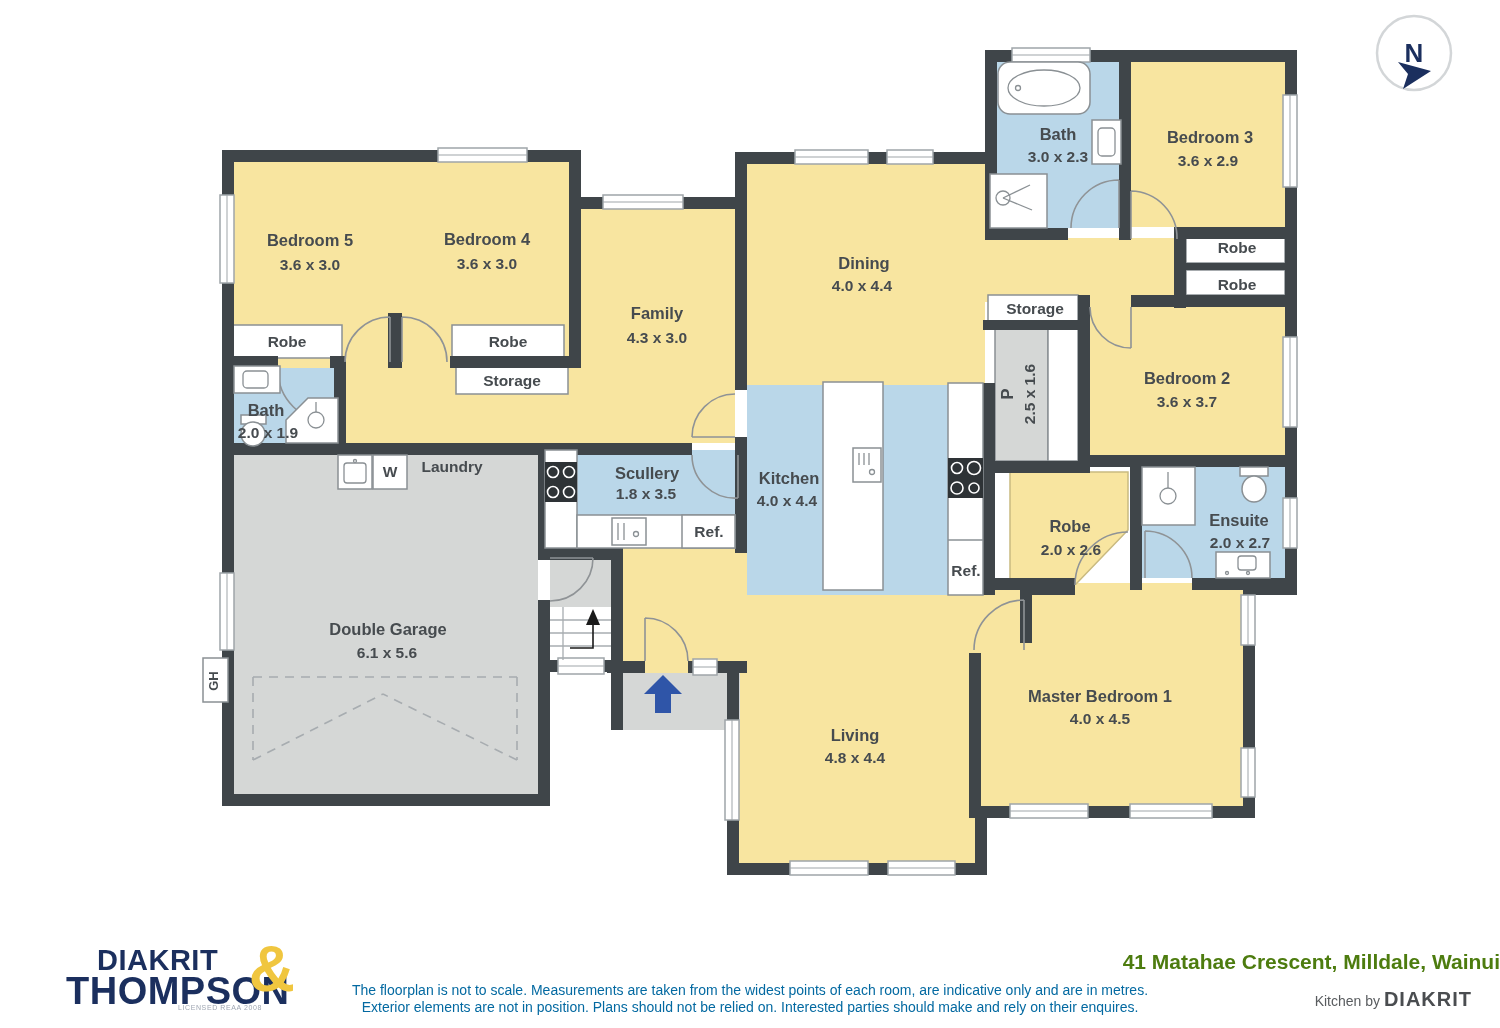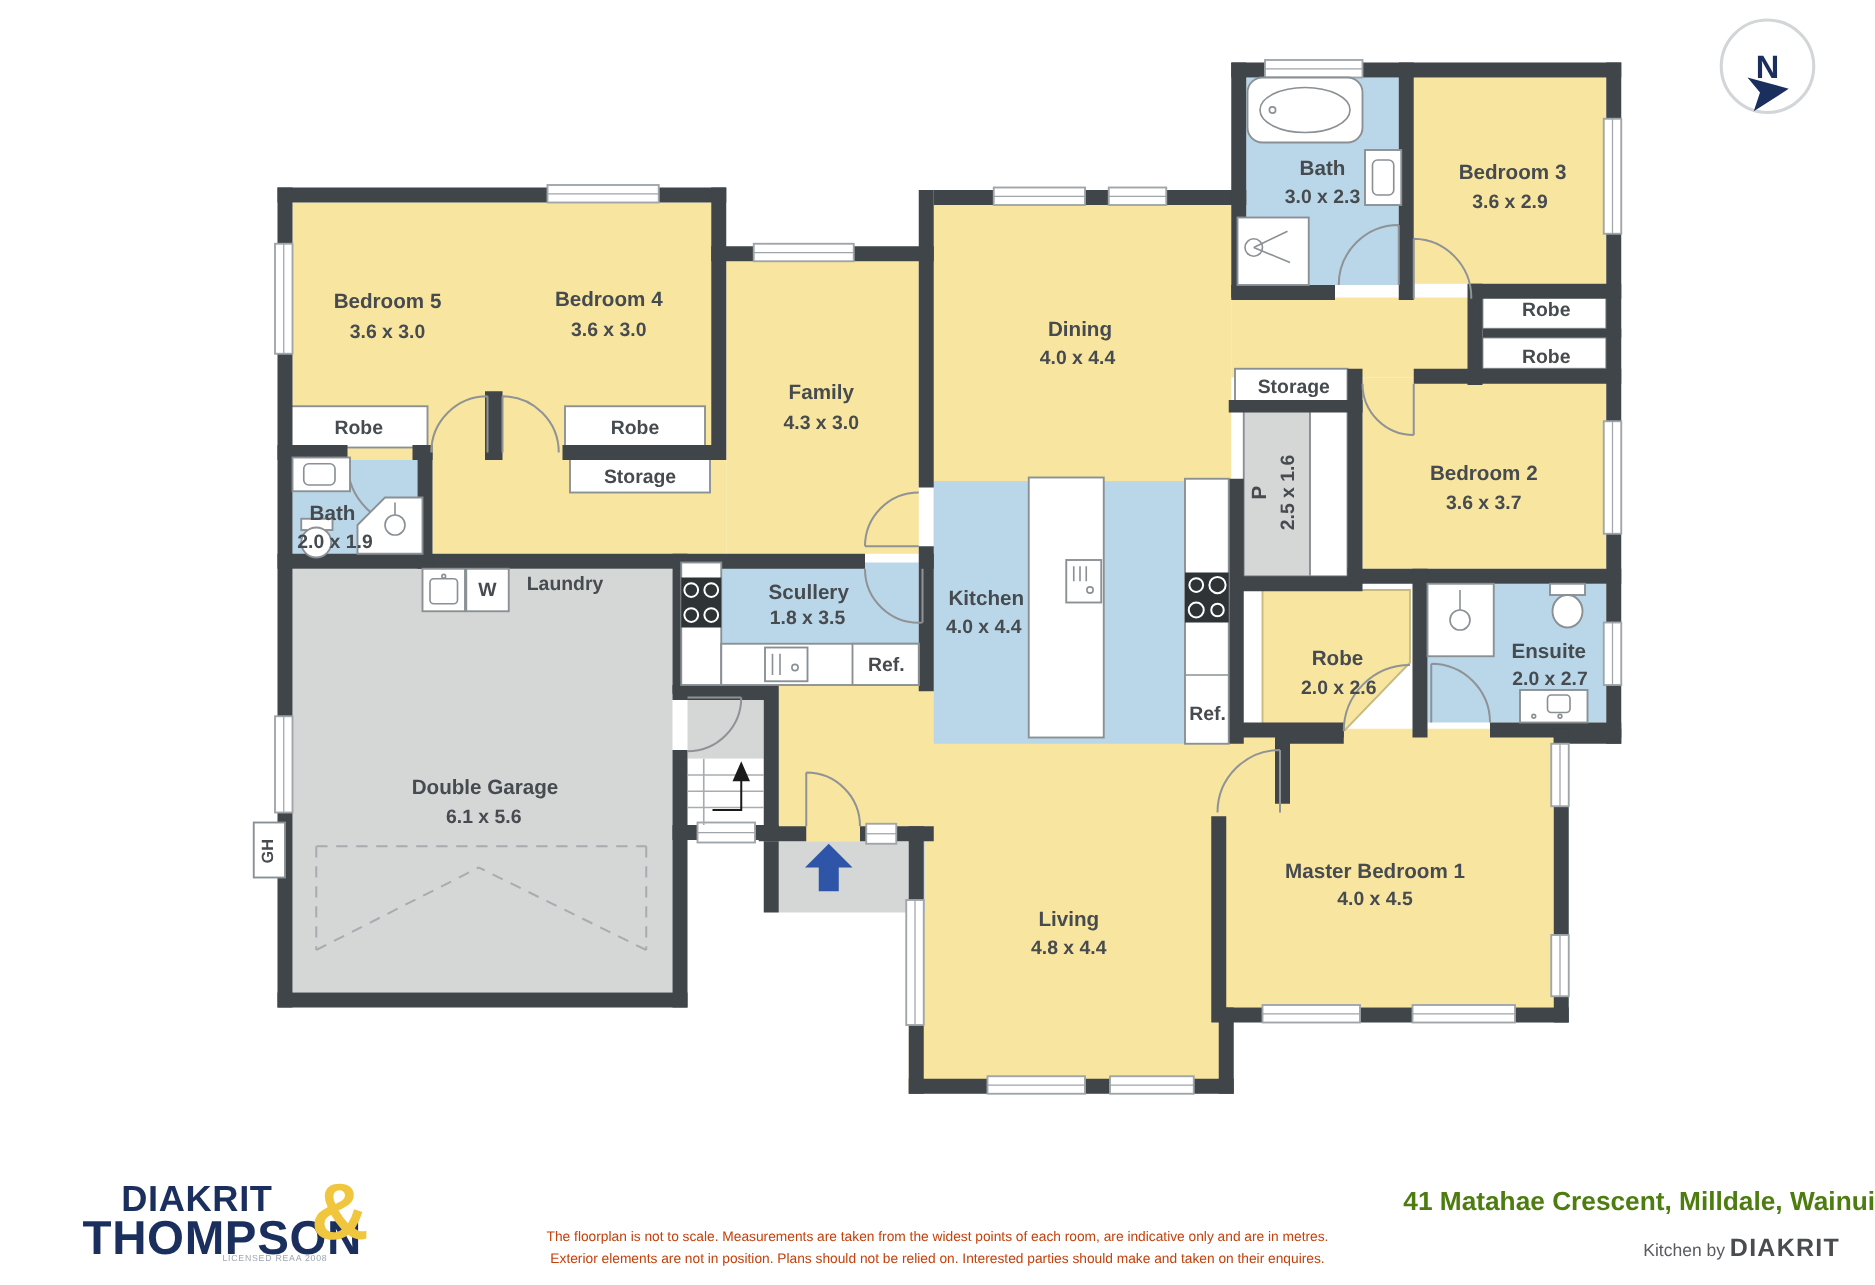--- a/index.html
+++ b/index.html
@@ -20,21 +20,21 @@
   .fxl{fill:none;stroke:#8A9094;stroke-width:1.3;}
   .stove{fill:#2E3336;}
   .burner{fill:none;stroke:#ffffff;stroke-width:1.6;}
   .door{fill:none;stroke:#8F9396;stroke-width:1.6;}
   .dash{fill:none;stroke:#A7ACB0;stroke-width:1.6;stroke-dasharray:9 7;}
   .step{stroke:#A7ACB0;stroke-width:1.3;}
   
   .addr{position:absolute;left:0;top:950px;width:100%;text-align:right;
         font-size:21px;font-weight:700;color:#4d7c0f;}
   .disc{position:absolute;left:0;top:982px;width:100%;text-align:center;
-        font-size:11px;line-height:17px;color:#c2410c;}
+        font-size:14px;line-height:17px;color:#0369a1;}
   .produced{position:absolute;right:28px;top:988px;font-size:14px;color:#595C5F;}
   .produced b{font-size:20px;font-weight:700;letter-spacing:1px;color:#4A4D50;}
   .logo{position:absolute;left:66px;top:944px;width:225px;height:76px;color:#1B2F5E;}
   .logo .l1{position:absolute;left:31px;top:0;font-size:29px;font-weight:800;letter-spacing:.5px;}
   .logo .l2{position:absolute;left:0;top:26px;font-size:38px;font-weight:800;letter-spacing:.5px;}
   .logo .amp{position:absolute;right:-4px;top:-12px;font-size:64px;font-weight:700;color:#F0C63F;}
   .logo .lic{position:absolute;left:112px;top:60px;font-size:7px;letter-spacing:.6px;color:#9FA6B2;}
 </style>
 </head>
 <body>
@@ -381,21 +381,21 @@
     <span class="l1">DIAKRIT</span>
     <span class="l2">THOMPSON</span>
     <span class="amp">&amp;</span>
     <span class="lic">LICENSED REAA 2008</span>
   </div>
 
   <div class="addr">41 Matahae Crescent, Milldale, Wainui</div>
 
   <div class="disc">
     <div>The floorplan is not to scale. Measurements are taken from the widest points of each room, are indicative only and are in metres.</div>
-    <div>Exterior elements are not in position. Plans should not be relied on. Interested parties should make and taken on their enquires.</div>
+    <div>Exterior elements are not in position. Plans should not be relied on. Interested parties should make and rely on their enquires.</div>
   </div>
 
   <div class="produced">
     <span>Kitchen by</span>
     <b>DIAKRIT</b>
   </div>
 
 </div>
 
 </body></html>

